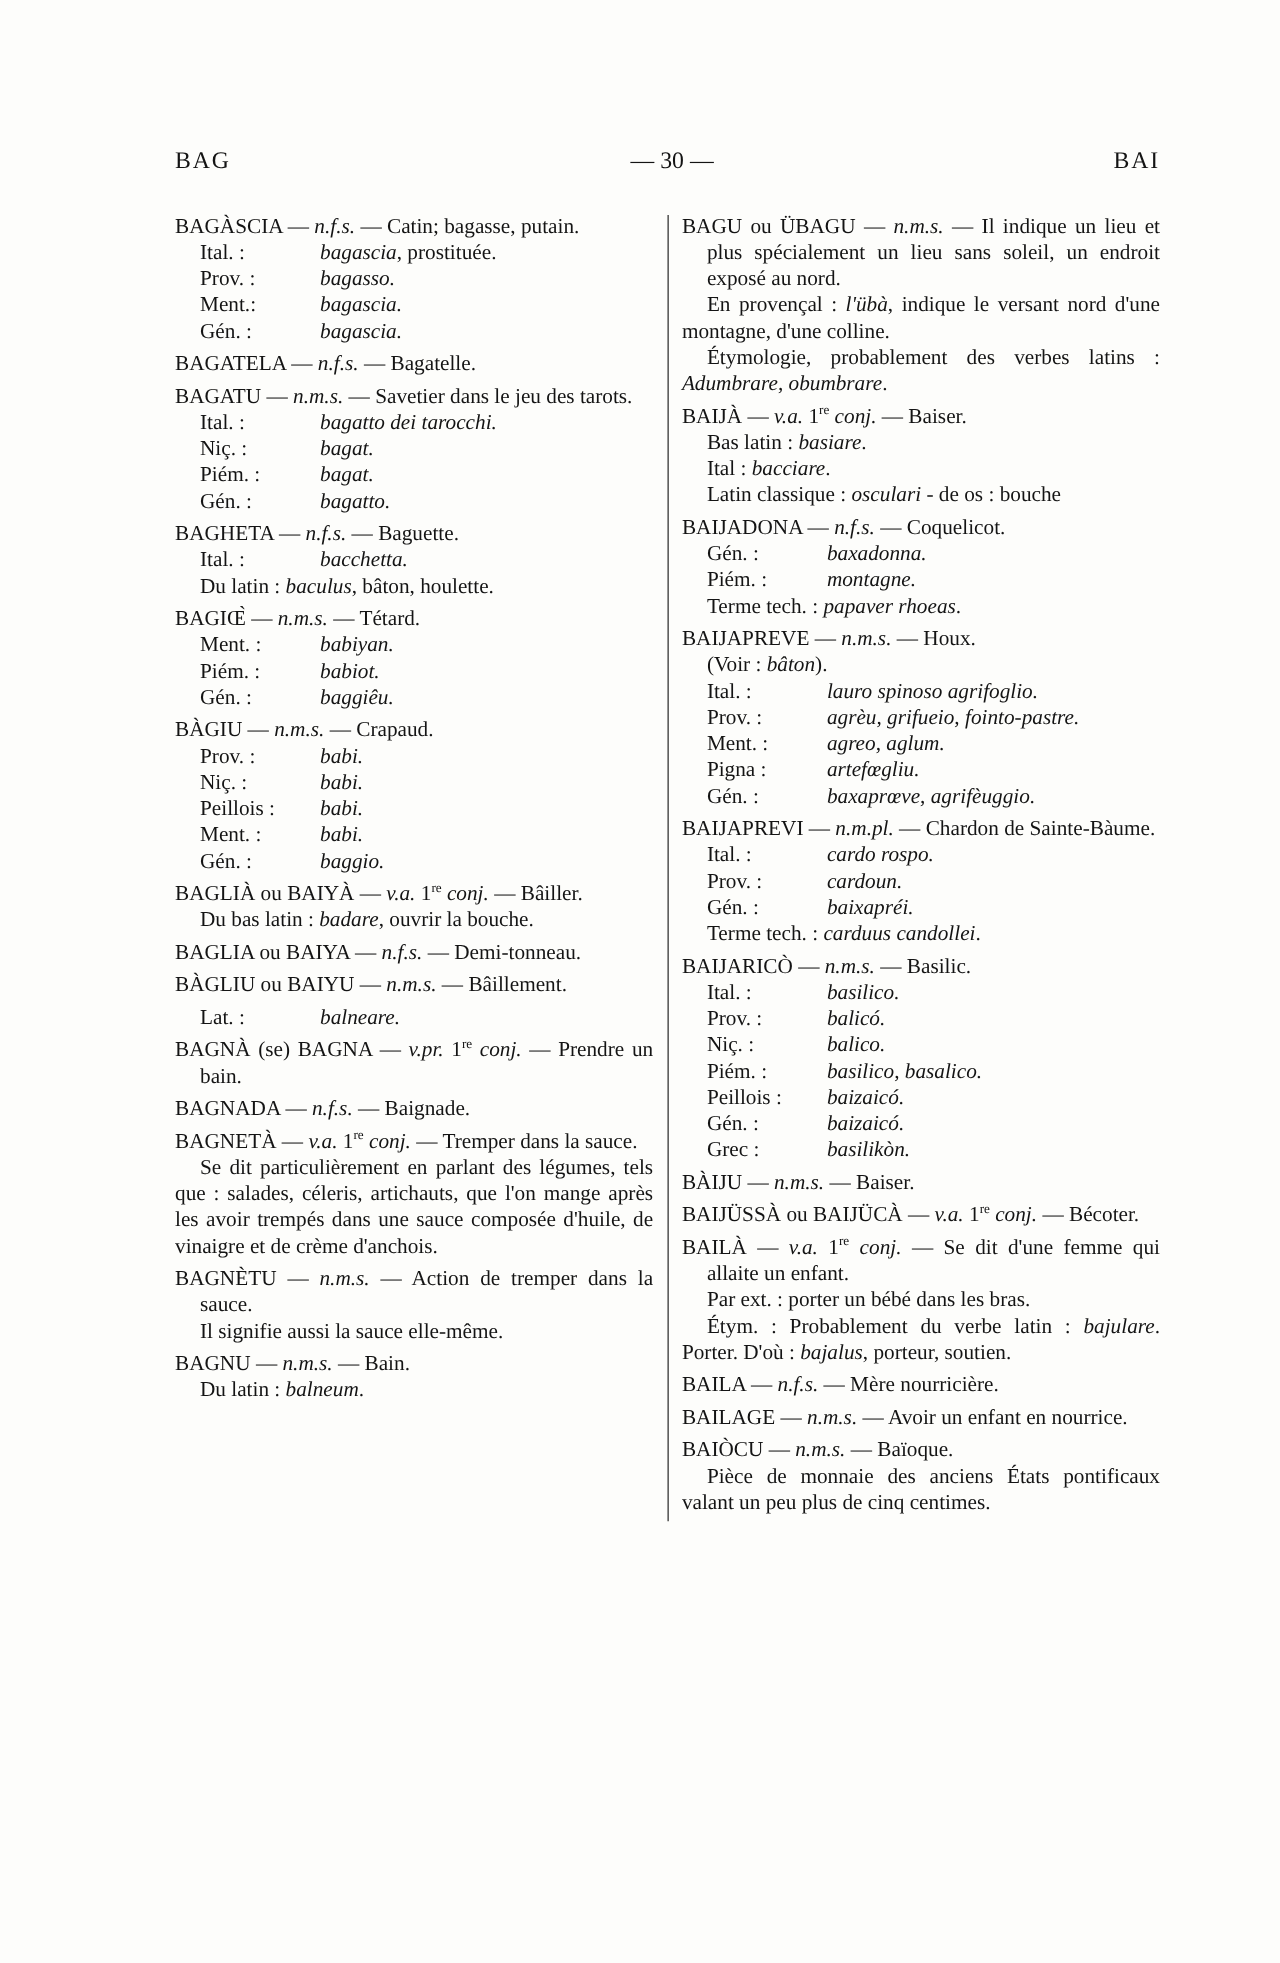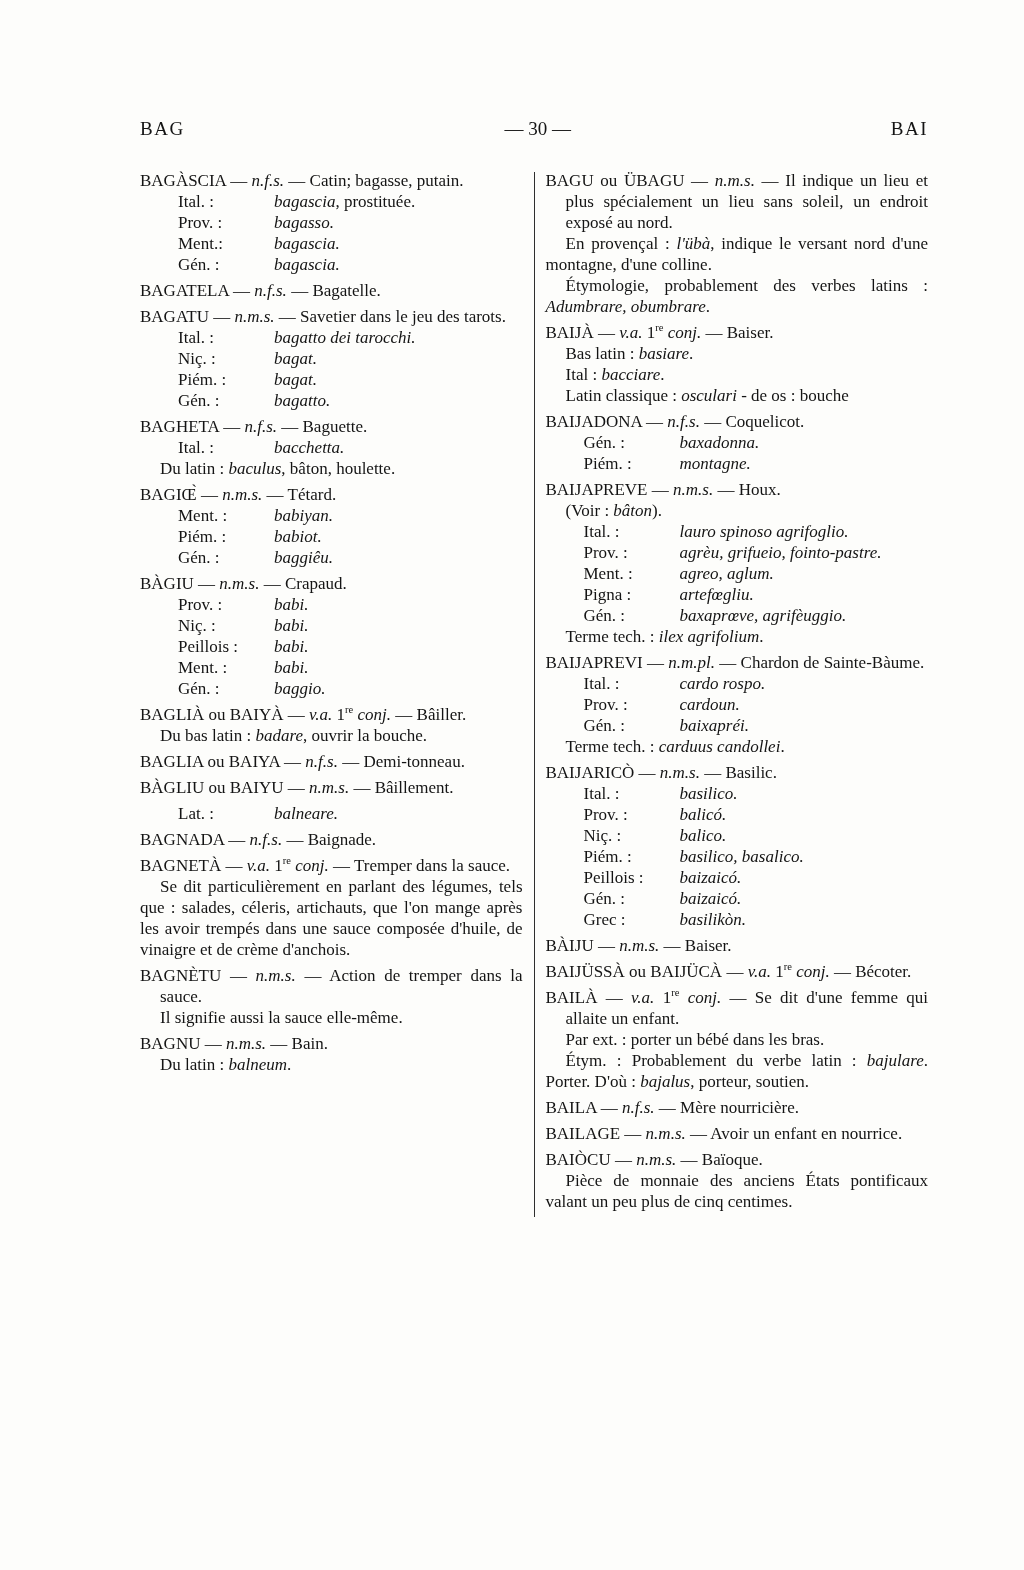--- a/index.html
+++ b/index.html
@@ -13,21 +13,21 @@
     margin:118px 96px 0 140px;font-size:19px;
   }
   .runhead .folio{letter-spacing:1.5px;}
   .content{display:flex;align-items:stretch;margin:30px 96px 0 140px;}
   .col{width:383px;font-size:17px;line-height:21px;text-align:justify;}
   .divider{width:1px;background:#2e2e2e;margin:2px 11px 0 11px;}
   .entry{margin-bottom:5px;}
   .p-h{padding-left:20px;text-indent:-20px;}
   .p-f{text-indent:20px;}
   .p-t{padding-left:20px;display:flex;text-align:left;}
-  .p-t .lbl{flex:0 0 96px;margin-left:18px;}
+  .p-t .lbl{flex:0 0 96px;}
   .rb{font-weight:normal;}
   .ri{font-style:italic;}
   sup{font-size:0.62em;vertical-align:super;line-height:0;}
 </style>
 </head>
 <body>
 
 <div class="page">
   <div class="runhead">
     <span class="folio">BAG</span>
@@ -133,20 +133,23 @@
         <div class="entry">
           <div class="p-h"><span class="rb">BÀGLIU</span><span> ou </span><span class="rb">BAIYU</span><span> — </span><span class="ri">n.m.s.</span><span> — Bâillement.</span></div>
         </div>
         <div class="entry">
           <div class="p-t">
             <span class="lbl">Lat. :</span>
             <span class="val"><span class="ri">balneare.</span></span>
           </div>
         </div>
         <div class="entry">
+          <div class="p-h"><span class="rb">BAGNÀ (se) BAGNA</span><span> — </span><span class="ri">v.pr.</span><span> 1</span><sup>re</sup><span> </span><span class="ri">conj.</span><span> — Prendre un bain.</span></div>
+        </div>
+        <div class="entry">
           <div class="p-h"><span class="rb">BAGNADA</span><span> — </span><span class="ri">n.f.s.</span><span> — Baignade.</span></div>
         </div>
         <div class="entry">
           <div class="p-h"><span class="rb">BAGNETÀ</span><span> — </span><span class="ri">v.a.</span><span> 1</span><sup>re</sup><span> </span><span class="ri">conj.</span><span> — Tremper dans la sauce.</span></div>
           <div class="p-f"><span>Se dit particulièrement en parlant des légumes, tels que : salades, céleris, artichauts, que l'on mange après les avoir trempés dans une sauce composée d'huile, de vinaigre et de crème d'anchois.</span></div>
         </div>
         <div class="entry">
           <div class="p-h"><span class="rb">BAGNÈTU</span><span> — </span><span class="ri">n.m.s.</span><span> — Action de tremper dans la sauce.</span></div>
           <div class="p-f"><span>Il signifie aussi la sauce elle-même.</span></div>
         </div>
@@ -171,20 +174,21 @@
         <div class="entry">
           <div class="p-h"><span class="rb">BAIJADONA</span><span> — </span><span class="ri">n.f.s.</span><span> — Coquelicot.</span></div>
           <div class="p-t">
             <span class="lbl">Gén. :</span>
             <span class="val"><span class="ri">baxadonna.</span></span>
           </div>
           <div class="p-t">
             <span class="lbl">Piém. :</span>
             <span class="val"><span class="ri">montagne.</span></span>
           </div>
+          <div class="p-f"><span>Terme tech. : </span><span class="ri">papaver rhoeas</span><span>.</span></div>
         </div>
         <div class="entry">
           <div class="p-h"><span class="rb">BAIJAPREVE</span><span> — </span><span class="ri">n.m.s.</span><span> — Houx.</span></div>
           <div class="p-f"><span>(Voir : </span><span class="ri">bâton</span><span>).</span></div>
           <div class="p-t">
             <span class="lbl">Ital. :</span>
             <span class="val"><span class="ri">lauro spinoso agrifoglio.</span></span>
           </div>
           <div class="p-t">
             <span class="lbl">Prov. :</span>
@@ -195,21 +199,20 @@
             <span class="val"><span class="ri">agreo, aglum.</span></span>
           </div>
           <div class="p-t">
             <span class="lbl">Pigna :</span>
             <span class="val"><span class="ri">artefœgliu.</span></span>
           </div>
           <div class="p-t">
             <span class="lbl">Gén. :</span>
             <span class="val"><span class="ri">baxaprœve, agrifèuggio.</span></span>
           </div>
-          <div class="p-f"><span>Terme tech. : </span><span class="ri">ilex agrifolium</span><span>.</span></div>
         </div>
         <div class="entry">
           <div class="p-h"><span class="rb">BAIJAPREVI</span><span> — </span><span class="ri">n.m.pl.</span><span> — Chardon de Sainte-Bàume.</span></div>
           <div class="p-t">
             <span class="lbl">Ital. :</span>
             <span class="val"><span class="ri">cardo rospo.</span></span>
           </div>
           <div class="p-t">
             <span class="lbl">Prov. :</span>
             <span class="val"><span class="ri">cardoun.</span></span>

